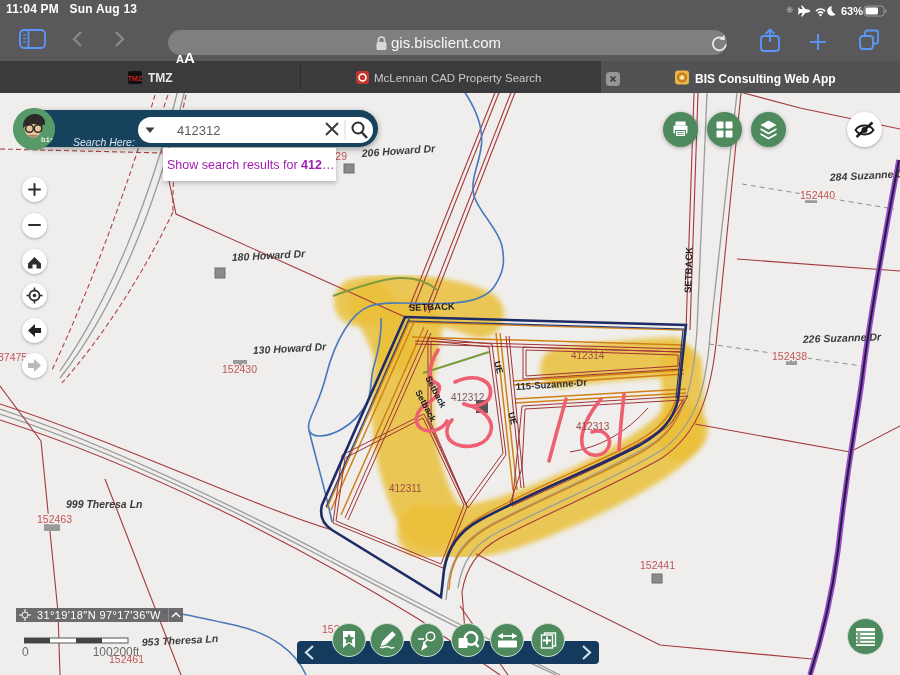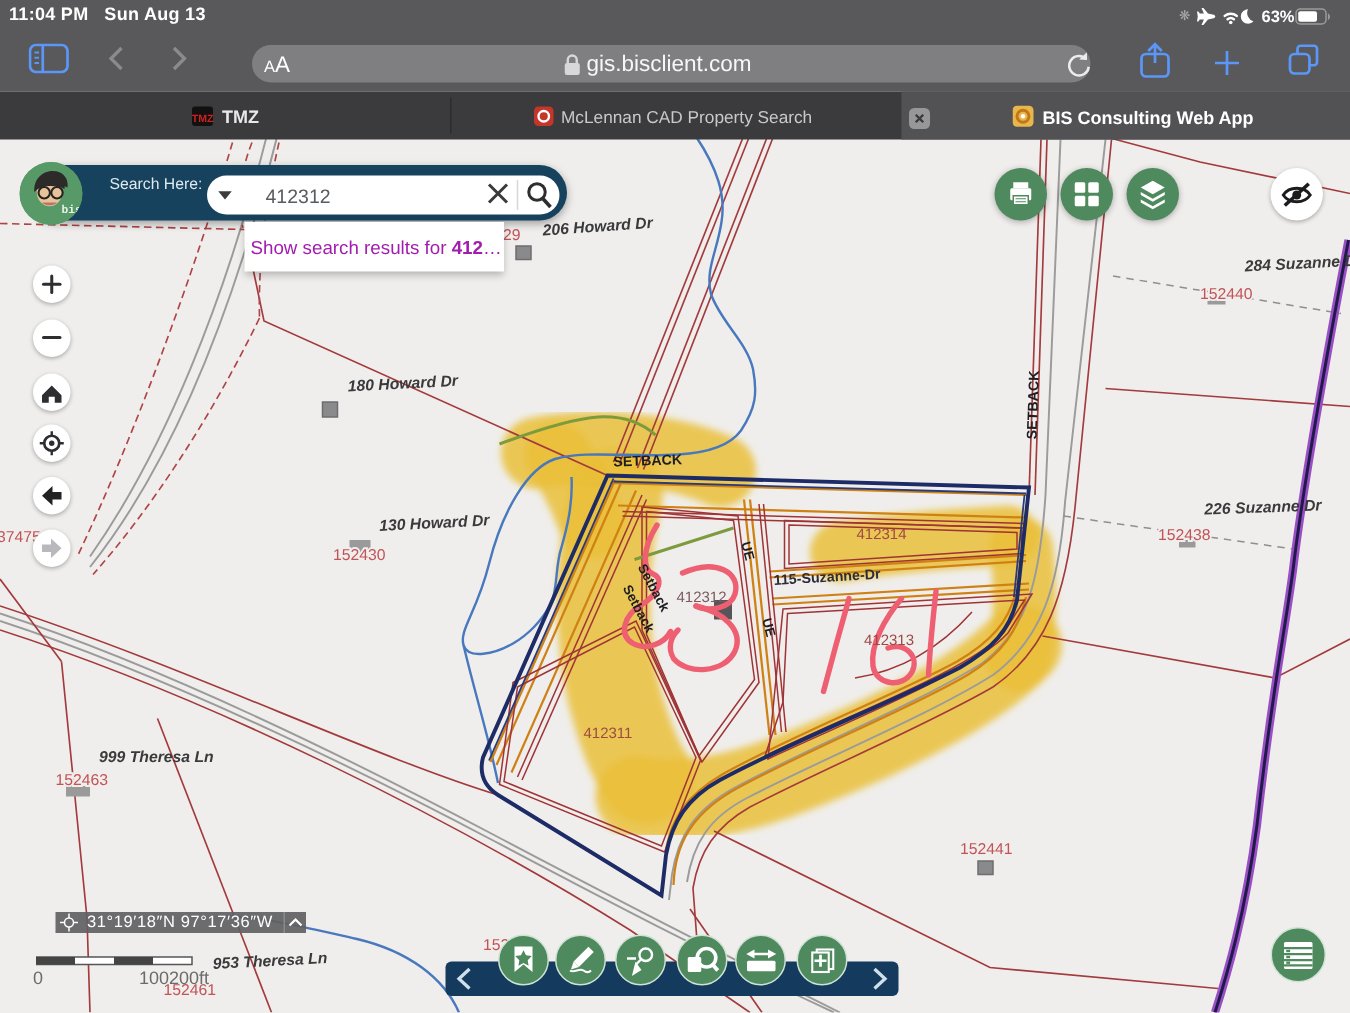--- a/index.html
+++ b/index.html
@@ -5,37 +5,37 @@
   html,body{margin:0;padding:0;}
   body{width:900px;height:675px;overflow:hidden;font-family:"Liberation Sans",sans-serif;position:relative;background:#efeeec;}
   .abs{position:absolute;}
   
   #chrome{left:0;top:0;width:900px;height:61px;background:#59595b;}
   #tabbar{left:0;top:61px;width:900px;height:32px;background:#3b3b3d;}
   #tabactive{left:601px;top:0;width:299px;height:32px;background:#525254;}
   .tabdiv{top:4px;width:1px;height:24px;background:#2c2c2e;}
   #statustext{left:6px;top:2px;color:#fff;font-size:12px;font-weight:bold;letter-spacing:.2px;text-align:center;}
   #urlpill{left:168px;top:30px;width:559px;height:25px;background:#7f7f82;border-radius:13px;color:#f4f4f5;}
-  #aa{left:176px;top:35px;color:#fff;font-size:15px;}
+  #aa{left:176px;top:49px;color:#fff;font-size:15px;font-weight:bold;}
   #urltext{left:391px;top:30px;height:23px;line-height:26px;color:#f7f7f8;font-size:15px;}
   
   #pill{left:20px;top:110px;width:358px;height:37px;background:#17425d;border-radius:19px;box-shadow:0 2px 6px rgba(0,0,0,.35);}
   #logo{left:13px;top:108px;width:42px;height:42px;border-radius:50%;background:#579a67;overflow:hidden;font-family:Liberation Mono, monospace;}
-  #searchhere{left:73px;top:117px;color:#dfe9ef;font-size:10.5px;}
+  #searchhere{left:73px;top:136px;color:#dfe9ef;font-size:10.5px;font-style:italic;}
   #field{left:138px;top:117px;width:235px;height:26px;background:#fff;border-radius:13px;}
   #fieldtext{left:177px;top:123px;font-size:13px;color:#585d61;}
   #dropdown{left:163px;top:148px;width:173px;height:33px;background:#fff;box-shadow:0 2px 5px rgba(0,0,0,.25);}
   #ddtext{left:167px;top:158px;font-size:12.5px;color:#a21caf;white-space:nowrap;}
   
   .wcirc{width:25px;height:25px;border-radius:50%;background:#fff;box-shadow:0 1px 3px rgba(0,0,0,.3);}
   .gcirc{width:35px;height:35px;border-radius:50%;background:#4f8a5f;box-shadow:0 1px 4px rgba(0,0,0,.3);}
   .gcirc2{width:34px;height:34px;border-radius:50%;background:#4f8a5f;border:1.5px solid #cfe2d4;box-sizing:border-box;}
   
   #bbar{left:297px;top:641px;width:302px;height:23px;background:#143a5e;border-radius:4px;}
-  #coord{left:16px;top:608px;height:14px;background:rgba(97,97,99,.92);color:#fff;font-size:11px;display:flex;align-items:center;margin-left:21px;}
+  #coord{left:16px;top:608px;height:14px;background:rgba(97,97,99,.92);color:#fff;font-size:11px;display:flex;align-items:center;}
   #scalelabels{color:#6b6b6b;font-size:12px;}
 </style>
 </head>
 <body>
 
 <svg class="abs" style="left:0;top:0" width="900" height="675" viewBox="0 0 900 675">
   <defs>
     <filter id="blur2">
         <feGaussianBlur stdDeviation="2.4"></feGaussianBlur>
       </filter>

